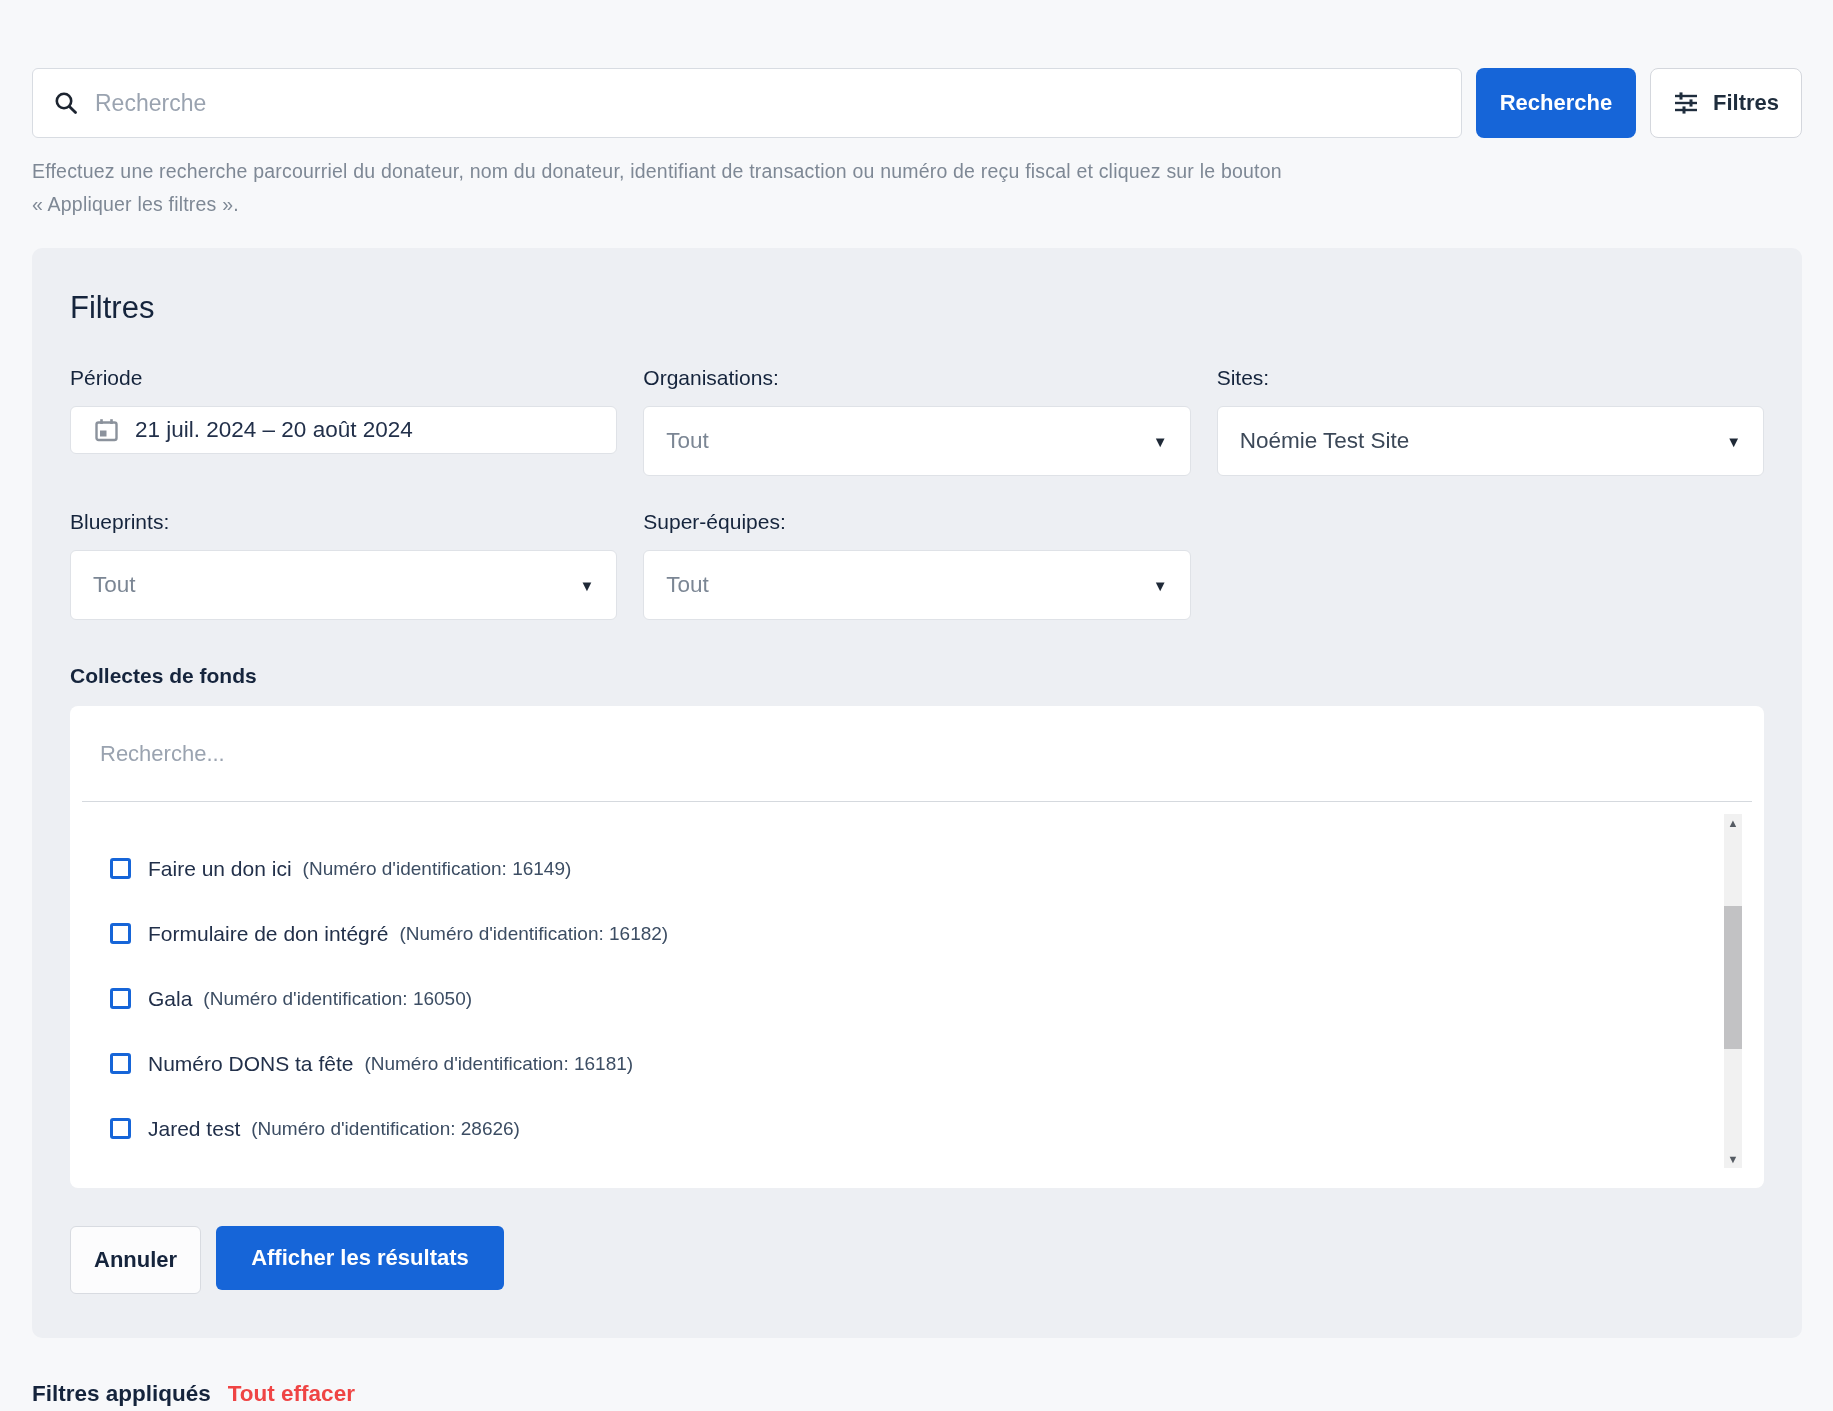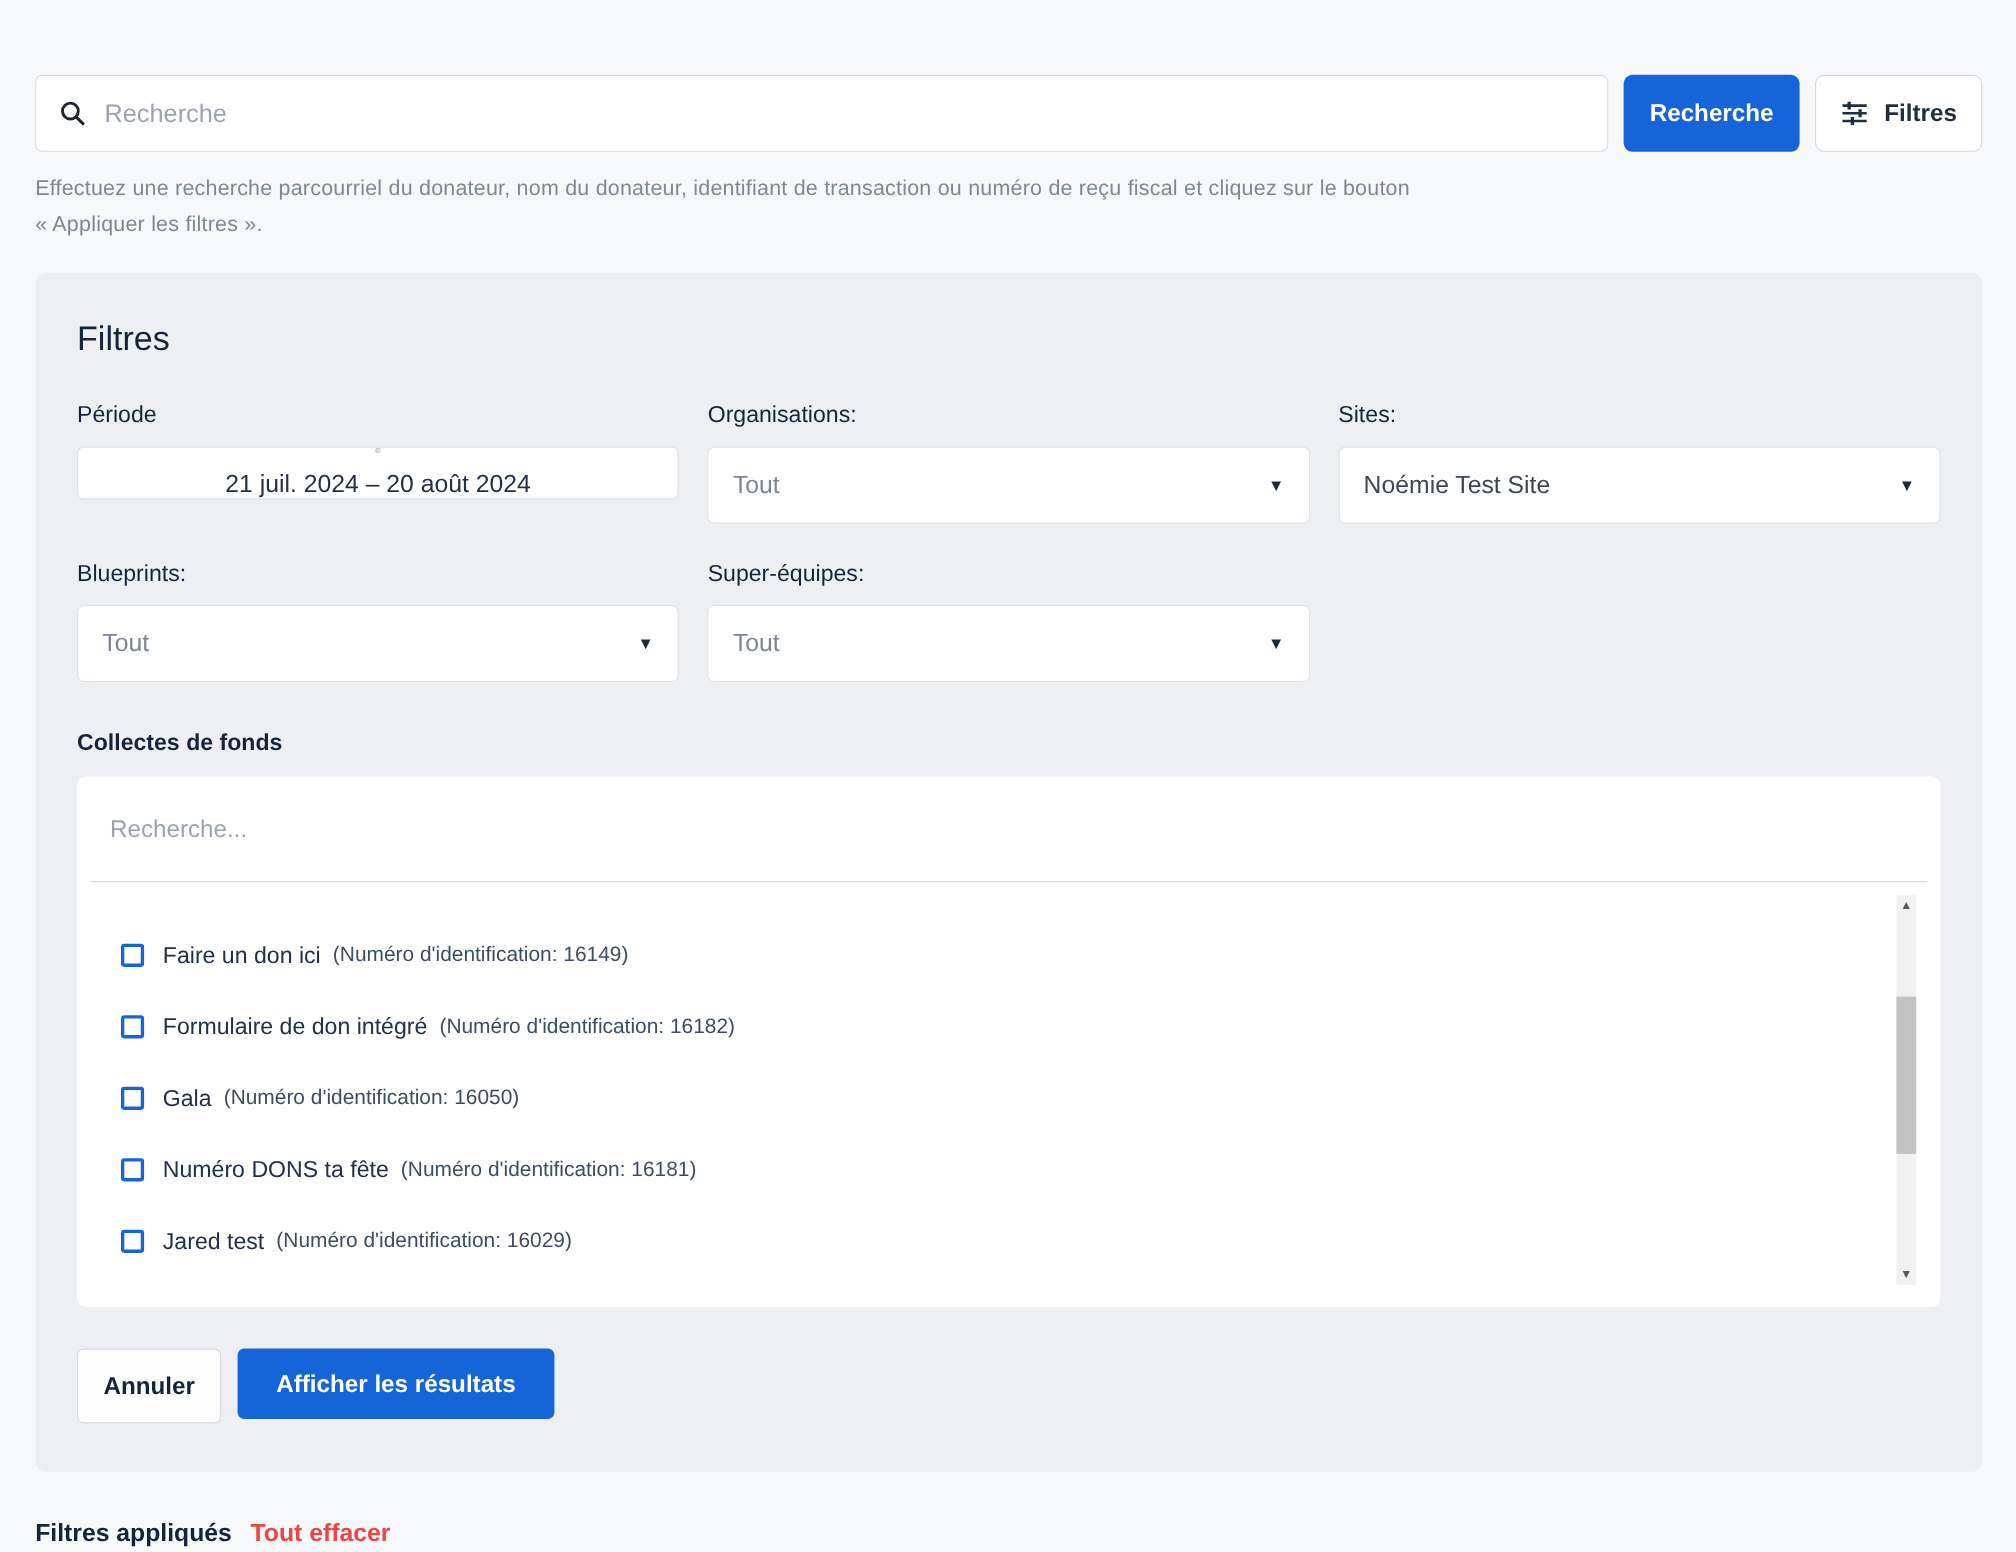--- a/index.html
+++ b/index.html
@@ -76,21 +76,21 @@
   .field-label { font-size: 21px; font-weight: 400; color: #15243c; margin-bottom: 16px; }
   .field-box {
     height: 70px;
     background: #ffffff;
     border: 1px solid #dfe2e7;
     border-radius: 6px;
     display: flex; align-items: center;
     padding: 0 22px;
     font-size: 22.5px;
   }
-  .field-box.date-box { height: 48px; gap: 15px; color: #22304a; cursor: pointer; flex-direction: column; }
+  .field-box.date-box { height: 48px; gap: 15px; color: #22304a; cursor: pointer; }
   .select-box { justify-content: space-between; cursor: pointer; }
   .select-value { color: #7b8694; }
   .select-value.dark { color: #3c4858; }
   .chevron { font-size: 15px; color: #1f2937; }
 
   
   .fundraisers { margin-top: 44px; }
   .list-box {
     margin-top: 18px;
     background: #ffffff;
@@ -281,21 +281,21 @@
 
           <div class="list-row">
             <span class="checkbox"></span>
             <span class="item-name">Numéro DONS ta fête</span>
             <span class="item-id">(Numéro d'identification: 16181)</span>
           </div>
 
           <div class="list-row">
             <span class="checkbox"></span>
             <span class="item-name">Jared test</span>
-            <span class="item-id">(Numéro d'identification: 16029)</span>
+            <span class="item-id">(Numéro d'identification: 28626)</span>
           </div>
 
           <div class="scrollbar">
             <span class="scroll-arrow">▲</span>
             <span class="scroll-track">
               <span class="scroll-thumb"></span>
             </span>
             <span class="scroll-arrow">▼</span>
           </div>
 

